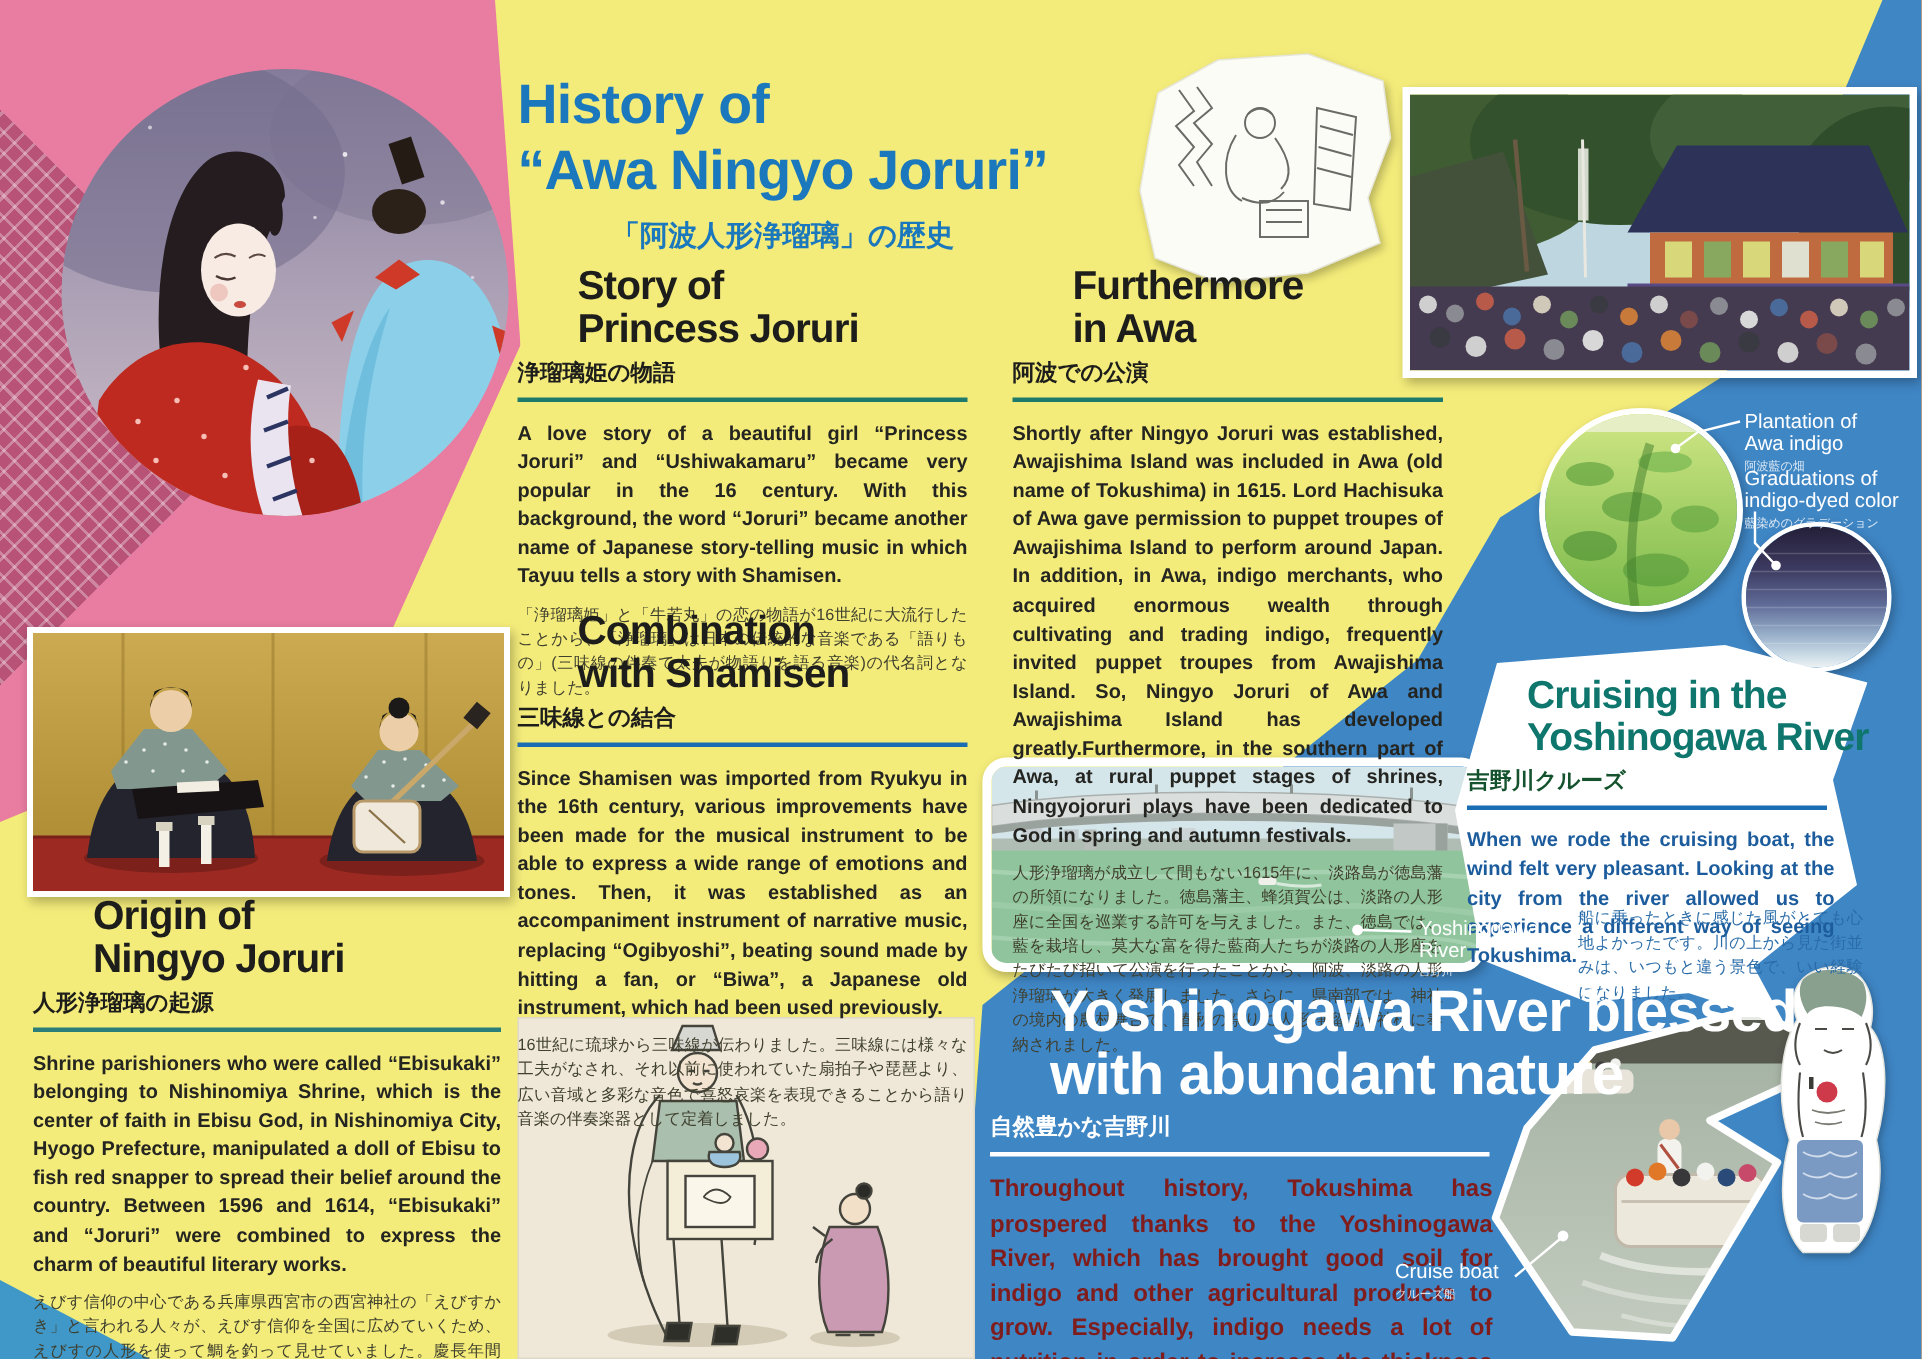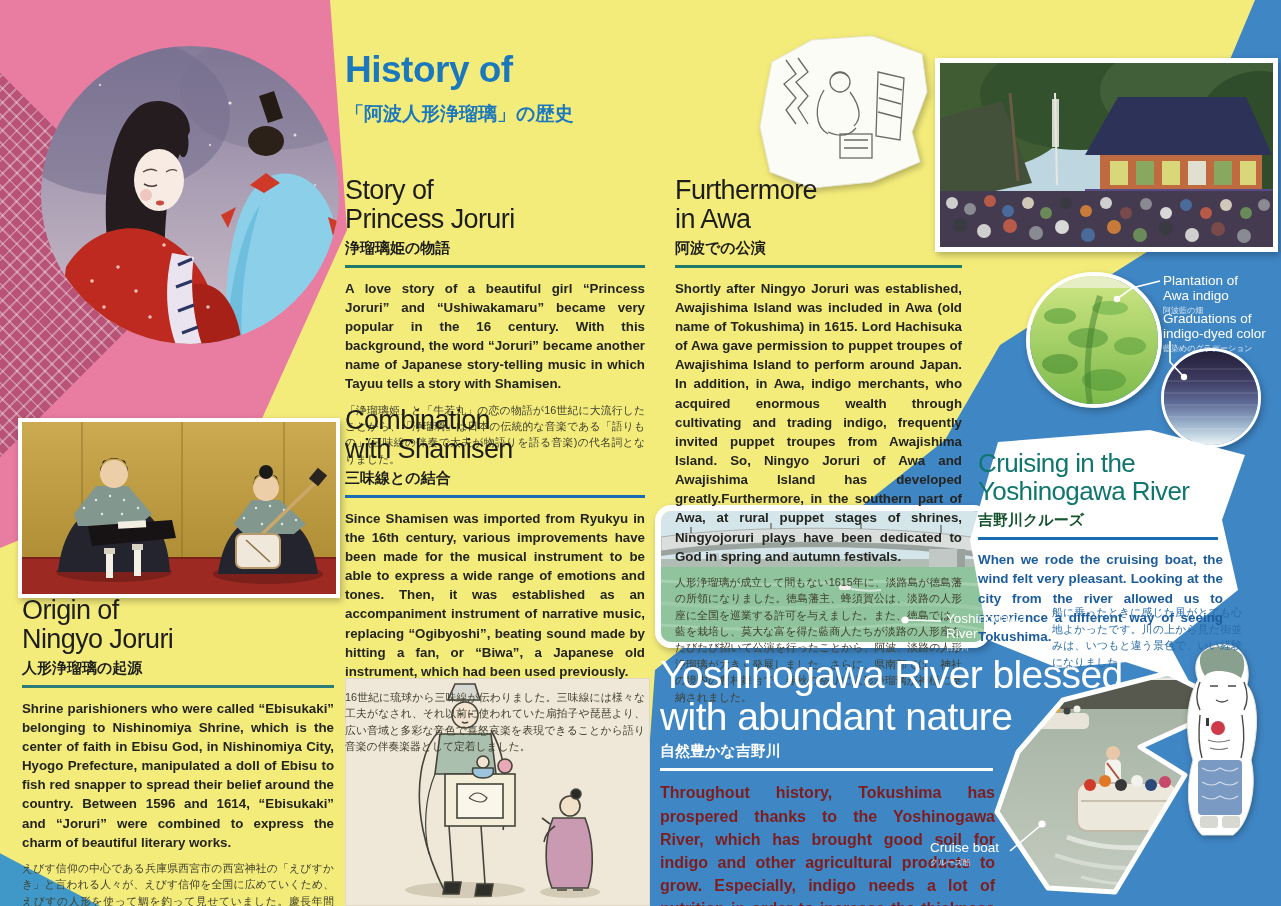--- a/index.html
+++ b/index.html
@@ -11,28 +11,28 @@
       clip-path:polygon(1255px 0,1281px 0,1281px 906px,638px 906px,655px 670px,945px 440px,1000px 345px,1150px 250px);}
   .pink-panel{position:absolute;inset:0;background:#e87ca1;
       clip-path:polygon(0 0,330px 0,347px 230px,250px 445px,0 548px);}
   .sayagata{position:absolute;left:-170px;top:115px;width:300px;height:300px;transform:rotate(45deg);
       background-color:#b85377;
       background-image:repeating-linear-gradient(0deg,rgba(255,255,255,.3) 0 2px,transparent 2px 10px),
                        repeating-linear-gradient(90deg,rgba(255,255,255,.3) 0 2px,transparent 2px 10px);}
   .corner-tri{position:absolute;left:0;top:850px;width:100px;height:56px;background:#3f98c8;
       clip-path:polygon(0 6%,100% 100%,0 100%);}
   
-  .h2l{font-weight:normal;color:#1d1d1b;font-size:27px;line-height:1.07;letter-spacing:-.6px;}
+  .h2l{font-weight:bold;color:#1d1d1b;font-size:27px;line-height:1.07;letter-spacing:-.6px;padding-left:40px;}
   .jph{font-weight:bold;color:#1d1d1b;font-size:15px;margin-top:5px;}
   .rule{height:3px;margin-top:7px;}
   .teal{background:#1e7a6b;} .bluline{background:#1a6cb3;} .tealb{background:#2a7d79;}
   .en{font-weight:bold;font-size:13.3px;line-height:1.44;color:#242420;text-align:justify;margin-top:11px;}
   .jp{font-size:10.8px;line-height:1.52;color:#40402f;text-align:justify;margin-top:8px;}
   .title-line{font-weight:bold;color:#1c78bd;font-size:37px;line-height:1.18;letter-spacing:-.5px;white-space:nowrap;}
-  .title-jp{font-weight:bold;color:#1c78bd;font-size:19px;margin-top:9px;}
+  .title-jp{font-weight:bold;color:#1c78bd;font-size:19px;margin-top:9px;text-align:center;}
   .bluh{color:#0f766e;} .bluejp{color:#14532d;} 
   .cr-en{font-weight:bold;font-size:13.4px;line-height:1.45;color:#1c5c9c;text-align:justify;margin-top:10px;}
   .cr-jp{font-size:10.8px;line-height:1.55;color:#2a6ca8;text-align:justify;}
   .wh{color:#ffffff;}
   .nat-en{font-weight:bold;font-size:16px;line-height:1.45;color:#7f1d1d;text-align:justify;margin-top:10px;}
   .nat-jp{font-size:10.8px;line-height:1.55;color:#eef6fc;text-align:justify;margin-top:8px;}
   .lbl{color:#fff;font-size:13.5px;line-height:1.12;}
   .lbl-jp{color:#fff;font-size:8px;opacity:.8;margin-top:2px;}
   
   .photo{position:absolute;box-shadow:2px 3px 7px rgba(0,0,0,.28);}
@@ -412,20 +412,21 @@
       <rect x="28" y="176" width="18" height="12" rx="3" fill="#d8d8d2"></rect>
       <rect x="50" y="176" width="18" height="12" rx="3" fill="#d8d8d2"></rect>
     </svg>
   </div>
 
   <div class="bubble"></div>
   <div class="bubble-tail"></div>
 
   <div class="abs z30" style="left:345px;top:48px;">
     <div class="title-line">History of</div>
+    <div class="title-line">“Awa Ningyo Joruri”</div>
     <div class="title-jp">「阿波人形浄瑠璃」の歴史</div>
   </div>
 
   <div class="abs z30" style="left:345px;top:176px;width:300px;">
     <div class="h2l">
       <div>Story of</div>
       <div>Princess Joruri</div>
     </div>
     <div class="jph">浄瑠璃姫の物語</div>
     <div class="rule teal"></div>

